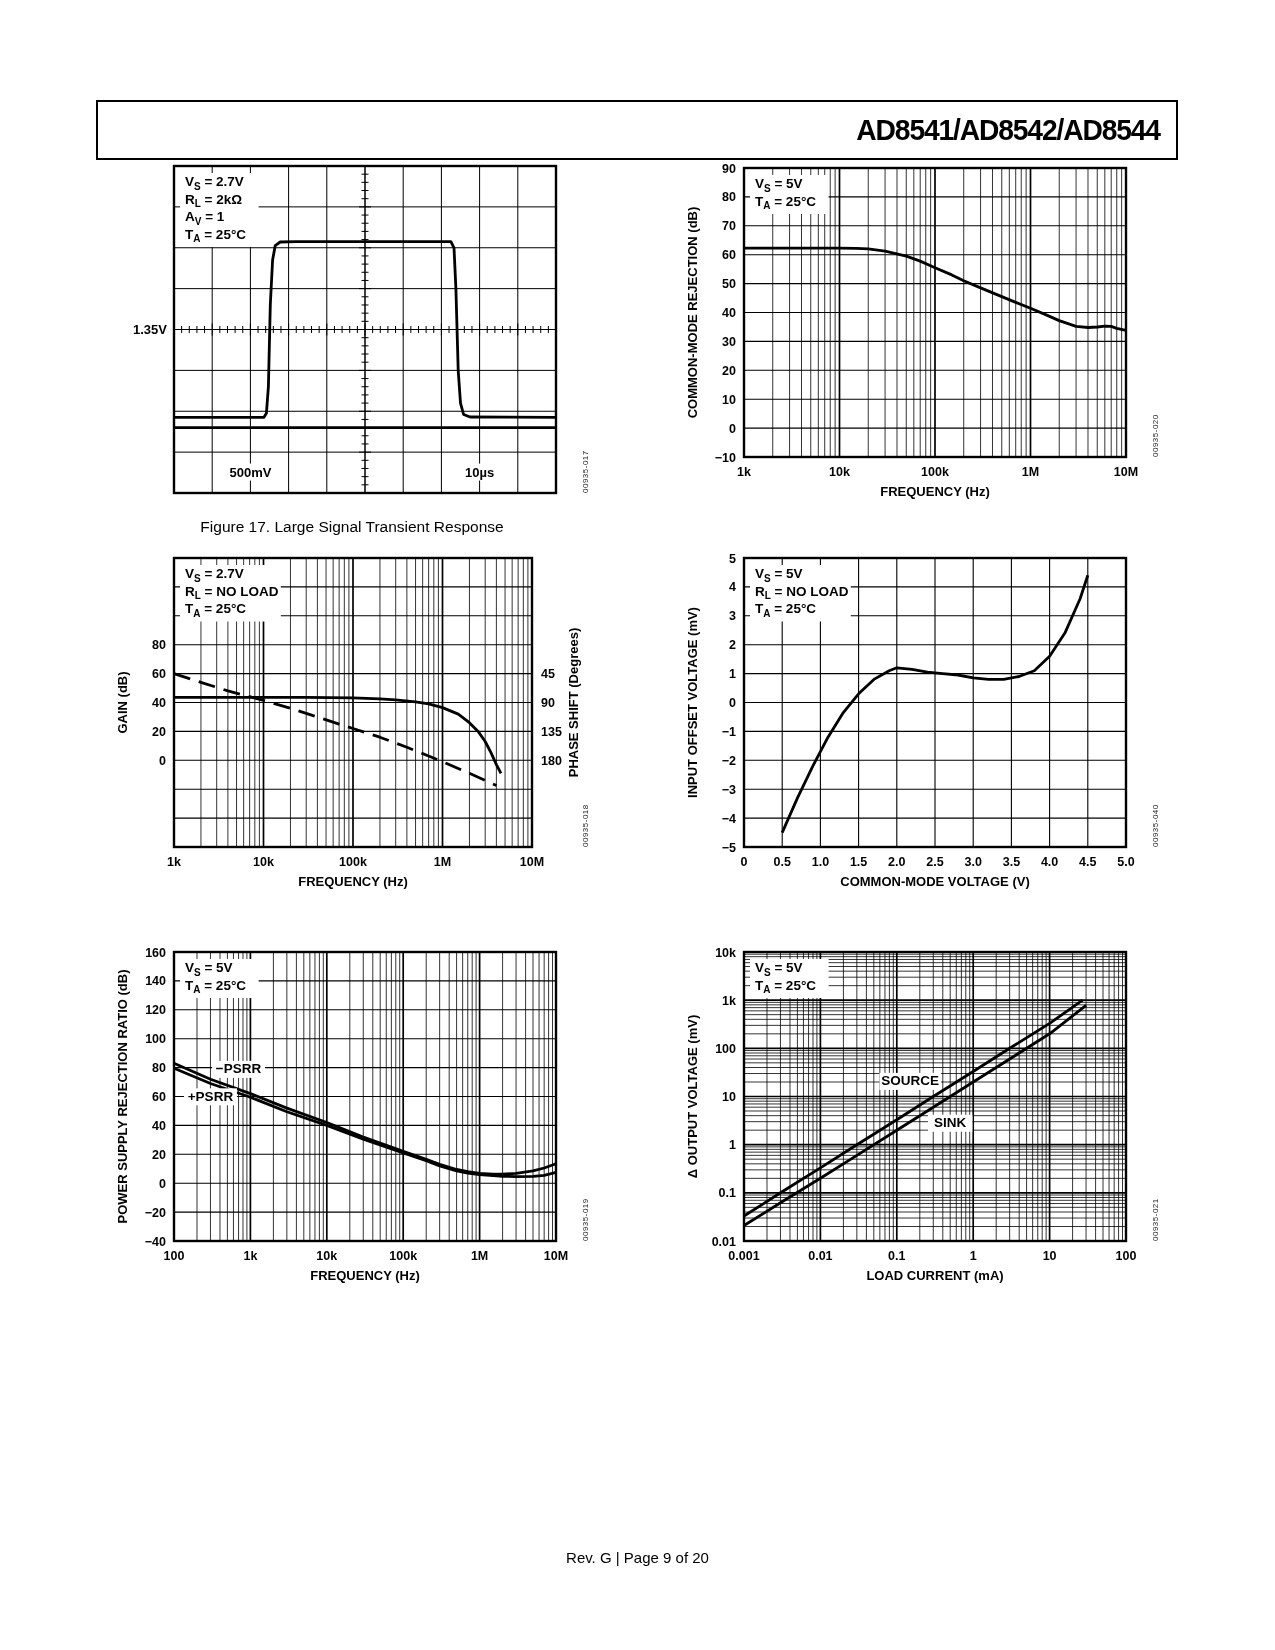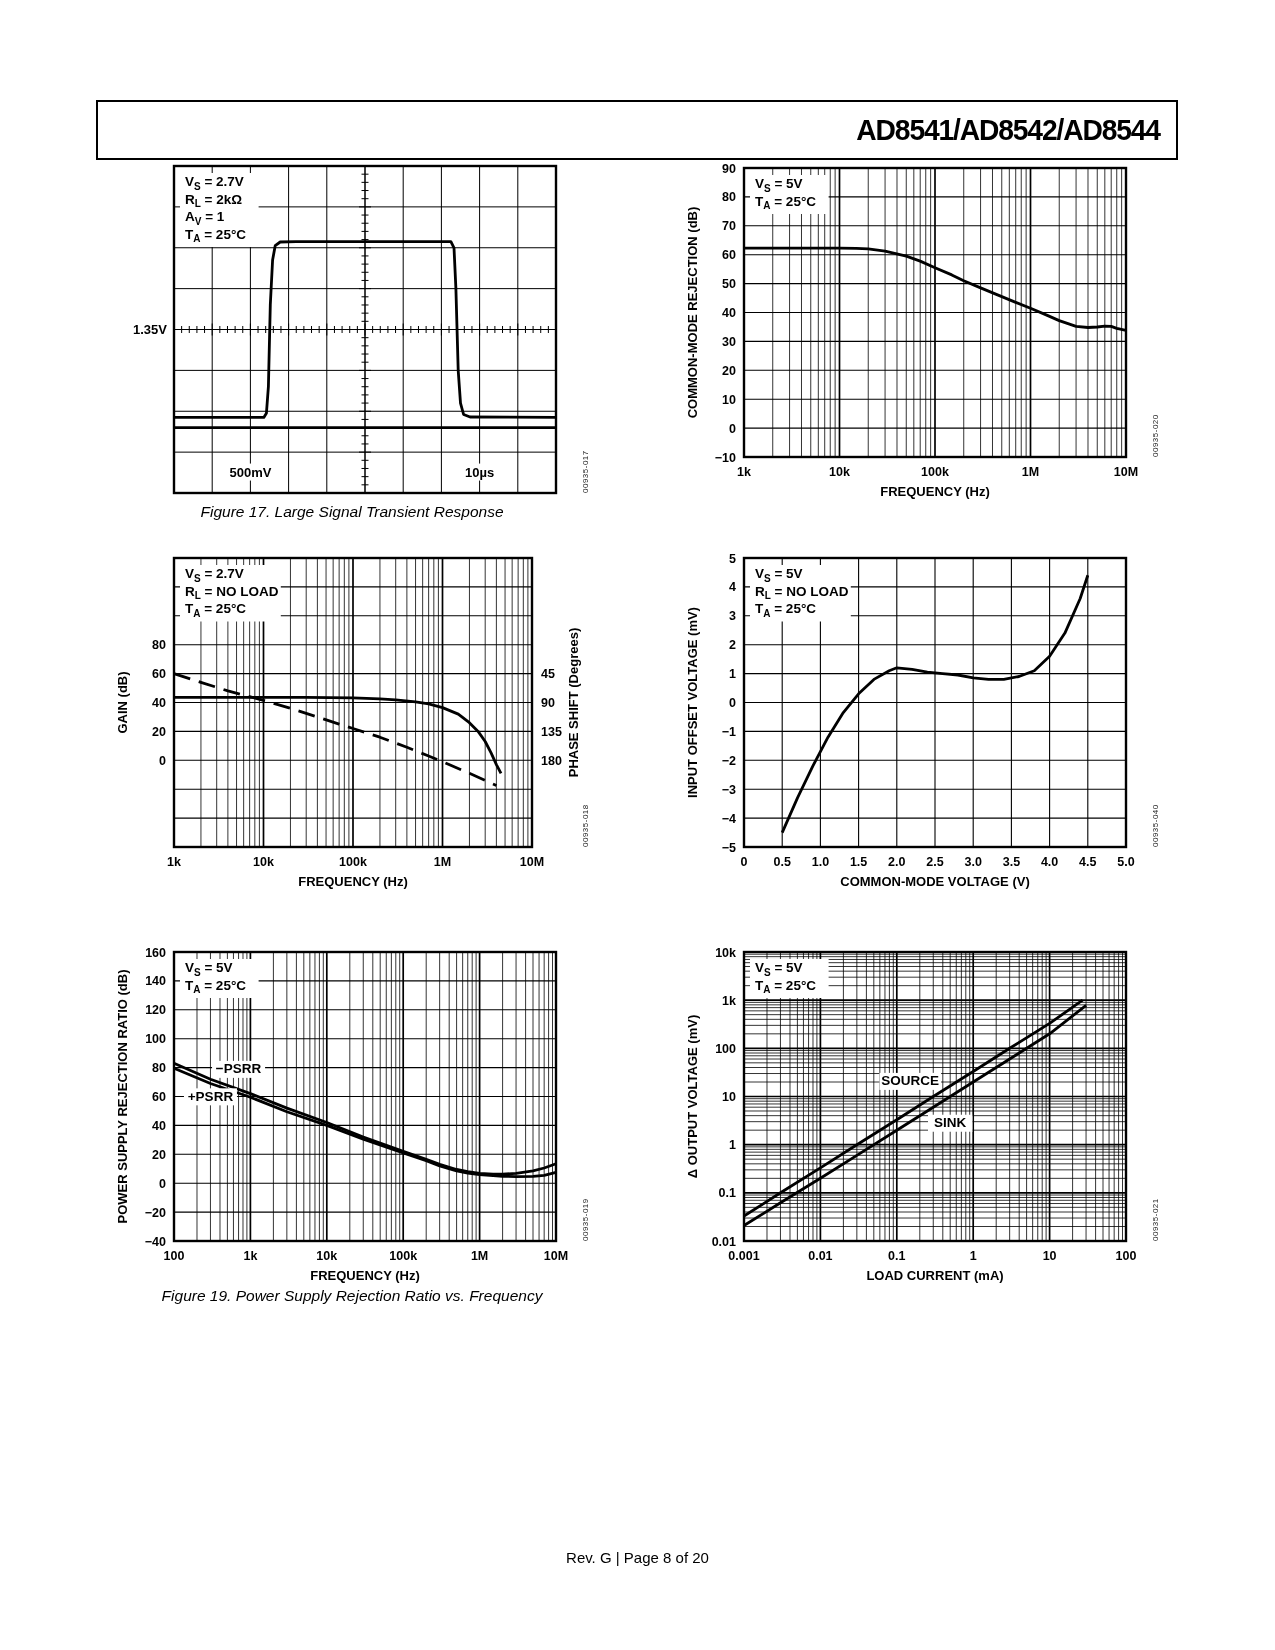--- a/index.html
+++ b/index.html
@@ -5,21 +5,21 @@
   html,body{margin:0;padding:0;background:#fff;}
   body{width:1275px;height:1650px;position:relative;font-family:"Liberation Sans",sans-serif;color:#000;}
   .header-box{position:absolute;left:96px;top:76px;width:1082px;height:60px;border:2.5px solid #000;
     box-sizing:border-box;display:flex;align-items:center;justify-content:flex-end;padding-right:16px;background:#fff;margin-top:24px;}
   .header-title{font-weight:bold;font-size:30px;letter-spacing:-1.2px;transform:scaleX(0.94);transform-origin:100% 50%;white-space:nowrap;}
   .fig{position:absolute;width:480px;}
   #f17{left:112px;top:158px}#f20{left:682px;top:158px}
   #f18{left:112px;top:548px}#f21{left:682px;top:548px}
   #f19{left:112px;top:942px}#f22{left:682px;top:942px}
   .chart{width:480px;height:345px;}
-  .caption{text-align:center;font-style:italic;font-size:15.5px;}
+  .caption{text-align:center;font-size:15.5px;margin-top:15px;}
   .footer{position:absolute;top:1549px;left:0;width:100%;text-align:center;font-size:15px;}
 </style>
 </head>
 <body>
 
 <div class="header-box">
   <div class="header-title">AD8541/AD8542/AD8544</div>
 </div>
 
 <figure class="fig" id="f17" style="margin:0">
@@ -448,21 +448,20 @@
         <text x="54" y="159" font-weight="bold" fill="#000" font-size="12.5" text-anchor="end"><tspan>60</tspan></text>
         <text x="54" y="187.9" font-weight="bold" fill="#000" font-size="12.5" text-anchor="end"><tspan>40</tspan></text>
         <text x="54" y="216.79999999999998" font-weight="bold" fill="#000" font-size="12.5" text-anchor="end"><tspan>20</tspan></text>
         <text x="54" y="245.70000000000002" font-weight="bold" fill="#000" font-size="12.5" text-anchor="end"><tspan>0</tspan></text>
         <text x="54" y="274.6" font-weight="bold" fill="#000" font-size="12.5" text-anchor="end"><tspan>−20</tspan></text>
         <text x="54" y="303.5" font-weight="bold" fill="#000" font-size="12.5" text-anchor="end"><tspan>−40</tspan></text>
         <text x="253" y="338" font-weight="bold" fill="#000" font-size="13" text-anchor="middle"><tspan>FREQUENCY (Hz)</tspan></text>
         <text x="15" y="154.5" font-weight="bold" fill="#000" font-size="13" text-anchor="middle" transform="rotate(-90 15 154.5)"><tspan>POWER SUPPLY REJECTION RATIO (dB)</tspan></text>
         <text x="476" y="299" font-size="8" fill="#222" letter-spacing="0.5" transform="rotate(-90 476 299)">00935-019</text>
       </svg></div>
-  <figcaption class="caption">Figure 19. Power Supply Rejection Ratio vs. Frequency</figcaption>
 </figure>
 <figure class="fig" id="f22" style="margin:0">
   <div class="chart"><svg viewBox="0 0 480 345" width="480" height="345">
         <line x1="62" y1="10" x2="62" y2="299" stroke="#000" stroke-width="1.7"></line>
         <line x1="84.99869166872817" y1="10" x2="84.99869166872817" y2="299" stroke="#000" stroke-width="0.8"></line>
         <line x1="98.45206386058223" y1="10" x2="98.45206386058223" y2="299" stroke="#000" stroke-width="0.8"></line>
         <line x1="107.99738333745634" y1="10" x2="107.99738333745634" y2="299" stroke="#000" stroke-width="0.8"></line>
         <line x1="115.40130833127184" y1="10" x2="115.40130833127184" y2="299" stroke="#000" stroke-width="0.8"></line>
         <line x1="121.45075552931038" y1="10" x2="121.45075552931038" y2="299" stroke="#000" stroke-width="0.8"></line>
         <line x1="126.56549025708922" y1="10" x2="126.56549025708922" y2="299" stroke="#000" stroke-width="0.8"></line>
@@ -582,13 +581,13 @@
         <text x="54" y="159" font-weight="bold" fill="#000" font-size="12.5" text-anchor="end"><tspan>10</tspan></text>
         <text x="54" y="207.16666666666669" font-weight="bold" fill="#000" font-size="12.5" text-anchor="end"><tspan>1</tspan></text>
         <text x="54" y="255.33333333333334" font-weight="bold" fill="#000" font-size="12.5" text-anchor="end"><tspan>0.1</tspan></text>
         <text x="54" y="303.5" font-weight="bold" fill="#000" font-size="12.5" text-anchor="end"><tspan>0.01</tspan></text>
         <text x="253" y="338" font-weight="bold" fill="#000" font-size="13" text-anchor="middle"><tspan>LOAD CURRENT (mA)</tspan></text>
         <text x="15" y="154.5" font-weight="bold" fill="#000" font-size="13" text-anchor="middle" transform="rotate(-90 15 154.5)"><tspan>Δ OUTPUT VOLTAGE (mV)</tspan></text>
         <text x="476" y="299" font-size="8" fill="#222" letter-spacing="0.5" transform="rotate(-90 476 299)">00935-021</text>
       </svg></div>
 </figure>
 
-<div class="footer">Rev. G | Page 8 of 20</div>
+<div class="footer">Rev. G | Page 9 of 20</div>
 
 </body></html>

